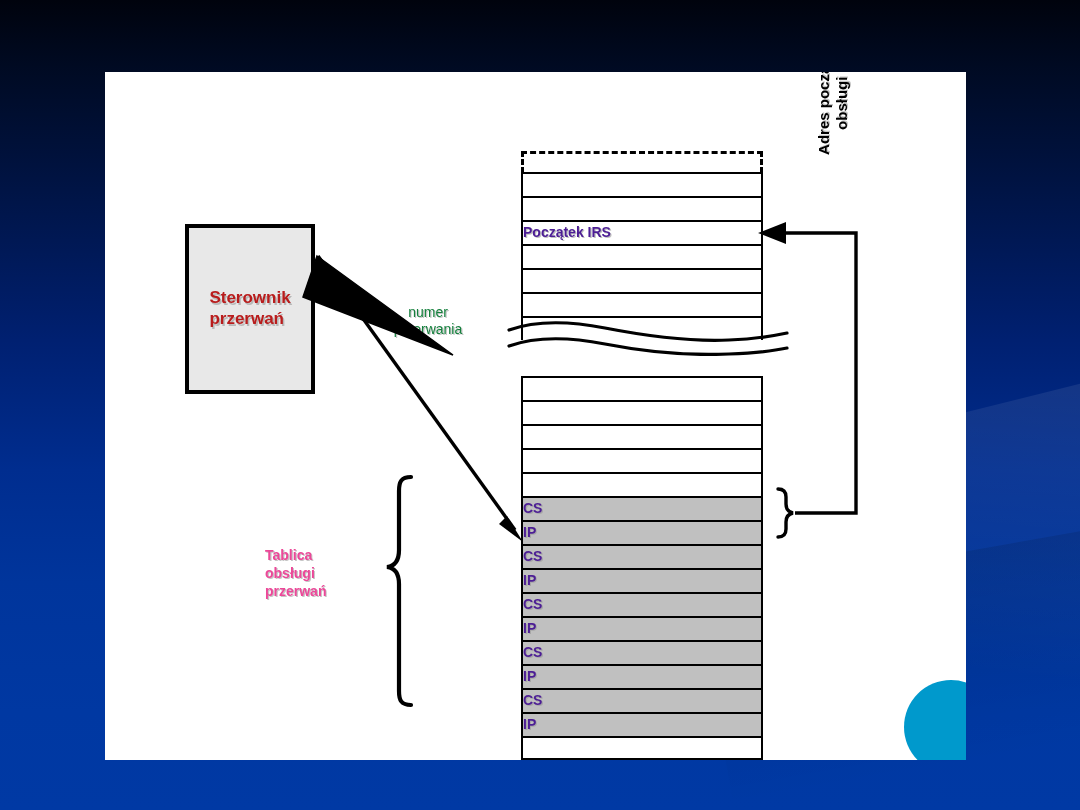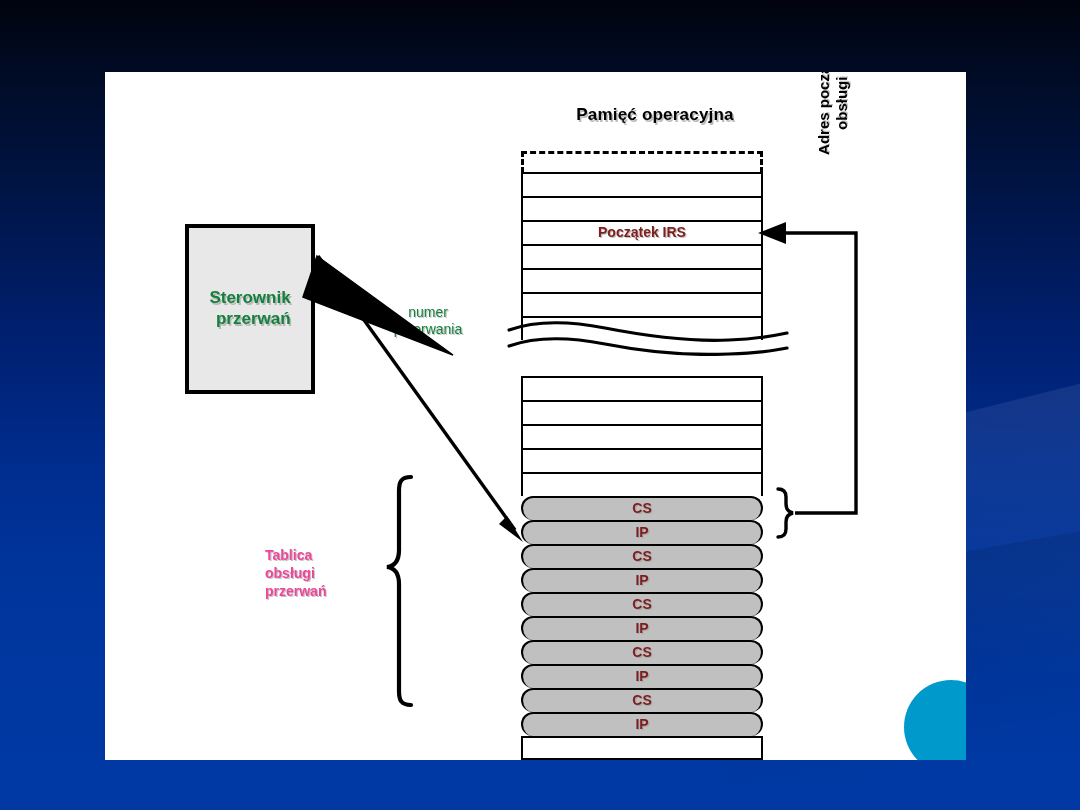--- a/index.html
+++ b/index.html
@@ -96,25 +96,25 @@
   .mem-row {
     box-sizing: border-box;
     height: 24px;
     border: 2px solid #000;
     border-top-width: 2px;
     border-bottom-width: 0;
     background: #ffffff;
     font-size: 14px;
     font-weight: bold;
     line-height: 21px;
-    text-align: center;
-    color: #7f1d1d;
+    text-align: left;
+    color: #4c1d95;
   }
   .mem-row.last { border-bottom-width: 2px; }
-  .mem-row.gray { background: #c0c0c0; border-radius: 12px; }
+  .mem-row.gray { background: #c0c0c0; }
   .mem-row.labeled { text-shadow: 1.2px 1.2px 0 rgba(150,150,150,0.6); }
 
   
   #dashed-bracket {
     left: 416px;
     top: 79px;
     width: 242px;
     height: 22px;
     box-sizing: border-box;
     border: 3px dashed #000;
@@ -146,22 +146,22 @@
     box-sizing: border-box;
     border: 4px solid #000;
     background: #e8e8e8;
     display: flex;
     align-items: center;
     justify-content: center;
   }
   #driver-box-label {
     font-size: 17px;
     font-weight: bold;
-    color: #15803d;
-    text-align: right;
+    color: #b91c1c;
+    text-align: left;
     line-height: 1.22;
     text-shadow: 1.5px 1.5px 0 rgba(150,150,150,0.6);
   }
 
   #interrupt-number-label {
     left: 258px;
     top: 232px;
     width: 130px;
     text-align: center;
     font-size: 14px;
@@ -209,21 +209,20 @@
 </head>
 <body>
 
 <div id="slide-root">
 
   <div id="bg-sheen"></div>
   <div id="bg-sheen2"></div>
 
   <div id="picture-panel">
 
-    <div class="abs" id="diagram-title">Pamięć operacyjna</div>
 
     <div class="abs" id="dashed-bracket"></div>
 
     <div class="abs" id="memory-column">
         <div class="mem-row"></div>
         <div class="mem-row"></div>
         <div class="mem-row labeled">Początek IRS</div>
         <div class="mem-row"></div>
         <div class="mem-row"></div>
         <div class="mem-row"></div>

